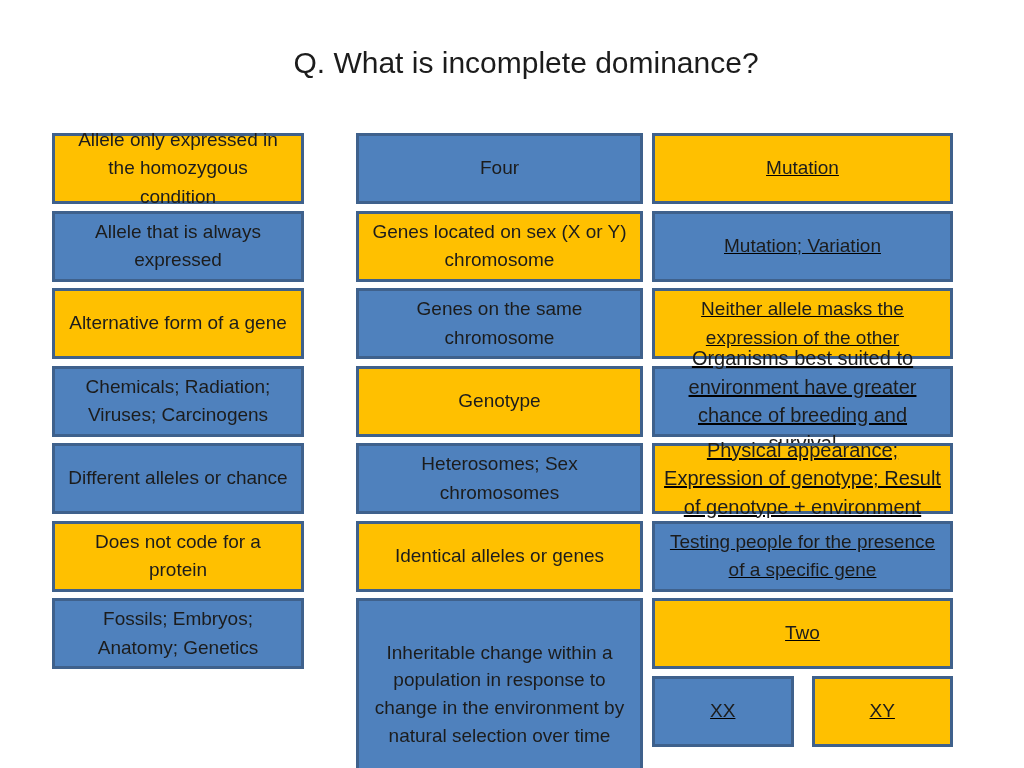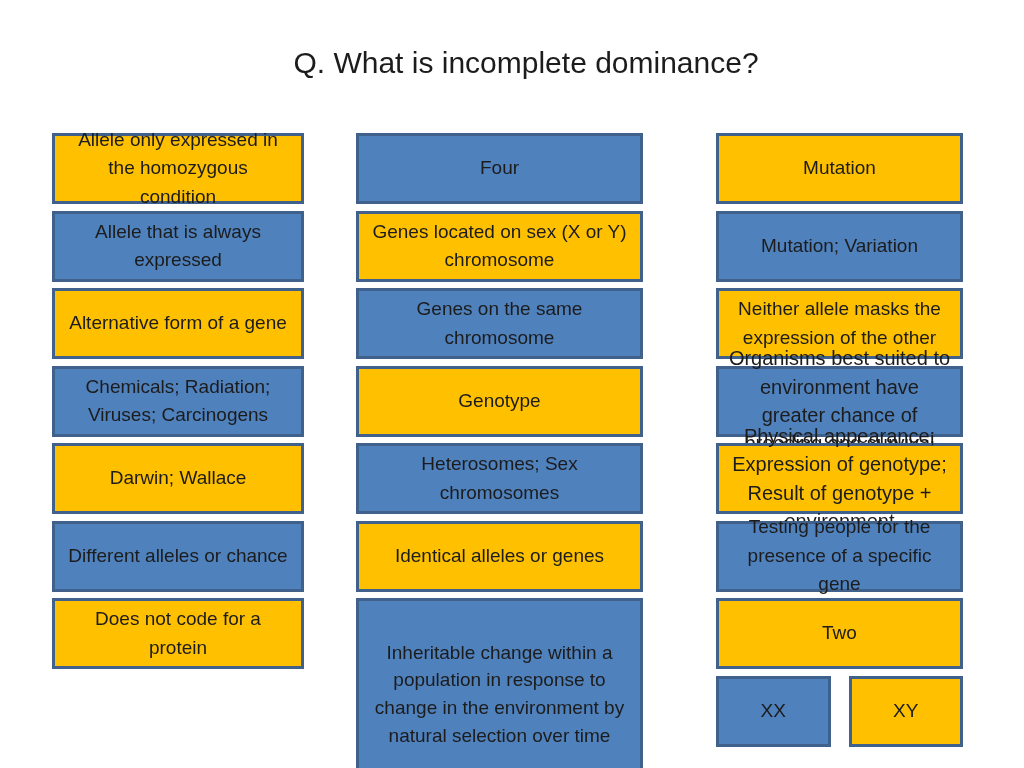--- a/index.html
+++ b/index.html
@@ -28,21 +28,21 @@
   }
   .col {
     position: absolute;
     top: 133px;
     display: flex;
     flex-direction: column;
     gap: 6.5px;
   }
   .col-0 { left: 52px;  width: 252px; }
   .col-1 { left: 356px; width: 287px; justify-content: flex-end; }
-  .col-2 { left: 716px; width: 247px; }
+  .col-2 { left: 652px; width: 301px; text-decoration: underline; }
   .box {
     box-sizing: border-box;
     height: 71px;
     border: 3px solid var(--border, #3f618c);
     display: flex;
     align-items: center;
     justify-content: center;
     text-align: center;
     padding: 2px 13px;
     font-size: 19px;
@@ -66,23 +66,23 @@
 <body>
 
 <div class="slide">
   <div class="title">Q. What is incomplete dominance?</div>
 
   <div class="col col-0">
       <div class="box yellow">Allele only expressed in the homozygous condition</div>
       <div class="box blue">Allele that is always expressed</div>
       <div class="box yellow">Alternative form of a gene</div>
       <div class="box blue">Chemicals; Radiation; Viruses; Carcinogens</div>
-      <div class="box yellow">Darwin; Wallace</div>
       <div class="box blue">Different alleles or chance</div>
       <div class="box yellow">Does not code for a protein</div>
+      <div class="box blue">Fossils; Embryos; Anatomy; Genetics</div>
     </div>
   <div class="col col-1">
       <div class="box blue">Four</div>
       <div class="box yellow">Genes located on sex (X or Y) chromosome</div>
       <div class="box blue">Genes on the same chromosome</div>
       <div class="box yellow">Genotype</div>
       <div class="box blue">Heterosomes; Sex chromosomes</div>
       <div class="box yellow">Identical alleles or genes</div>
       <div class="box blue tall">Inheritable change within a population in response to change in the environment by natural selection over time</div>
     </div>

